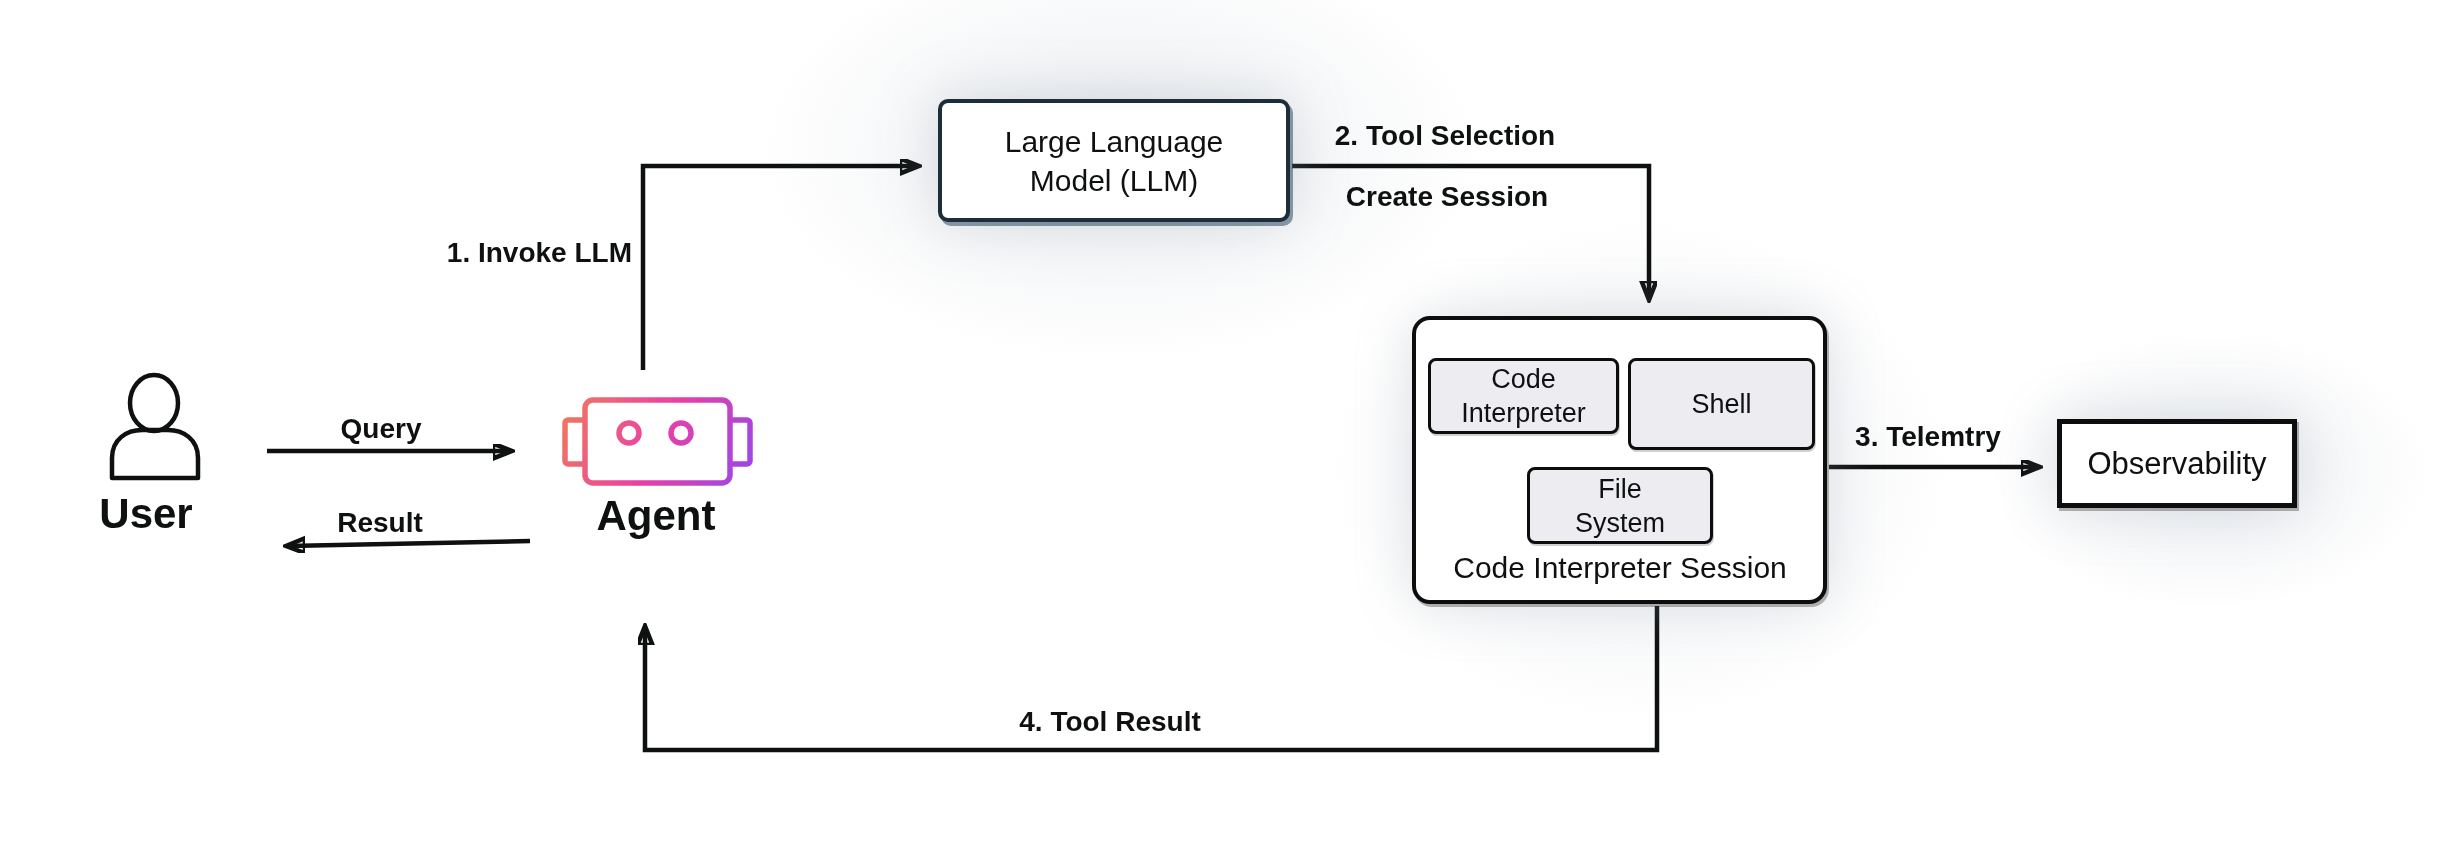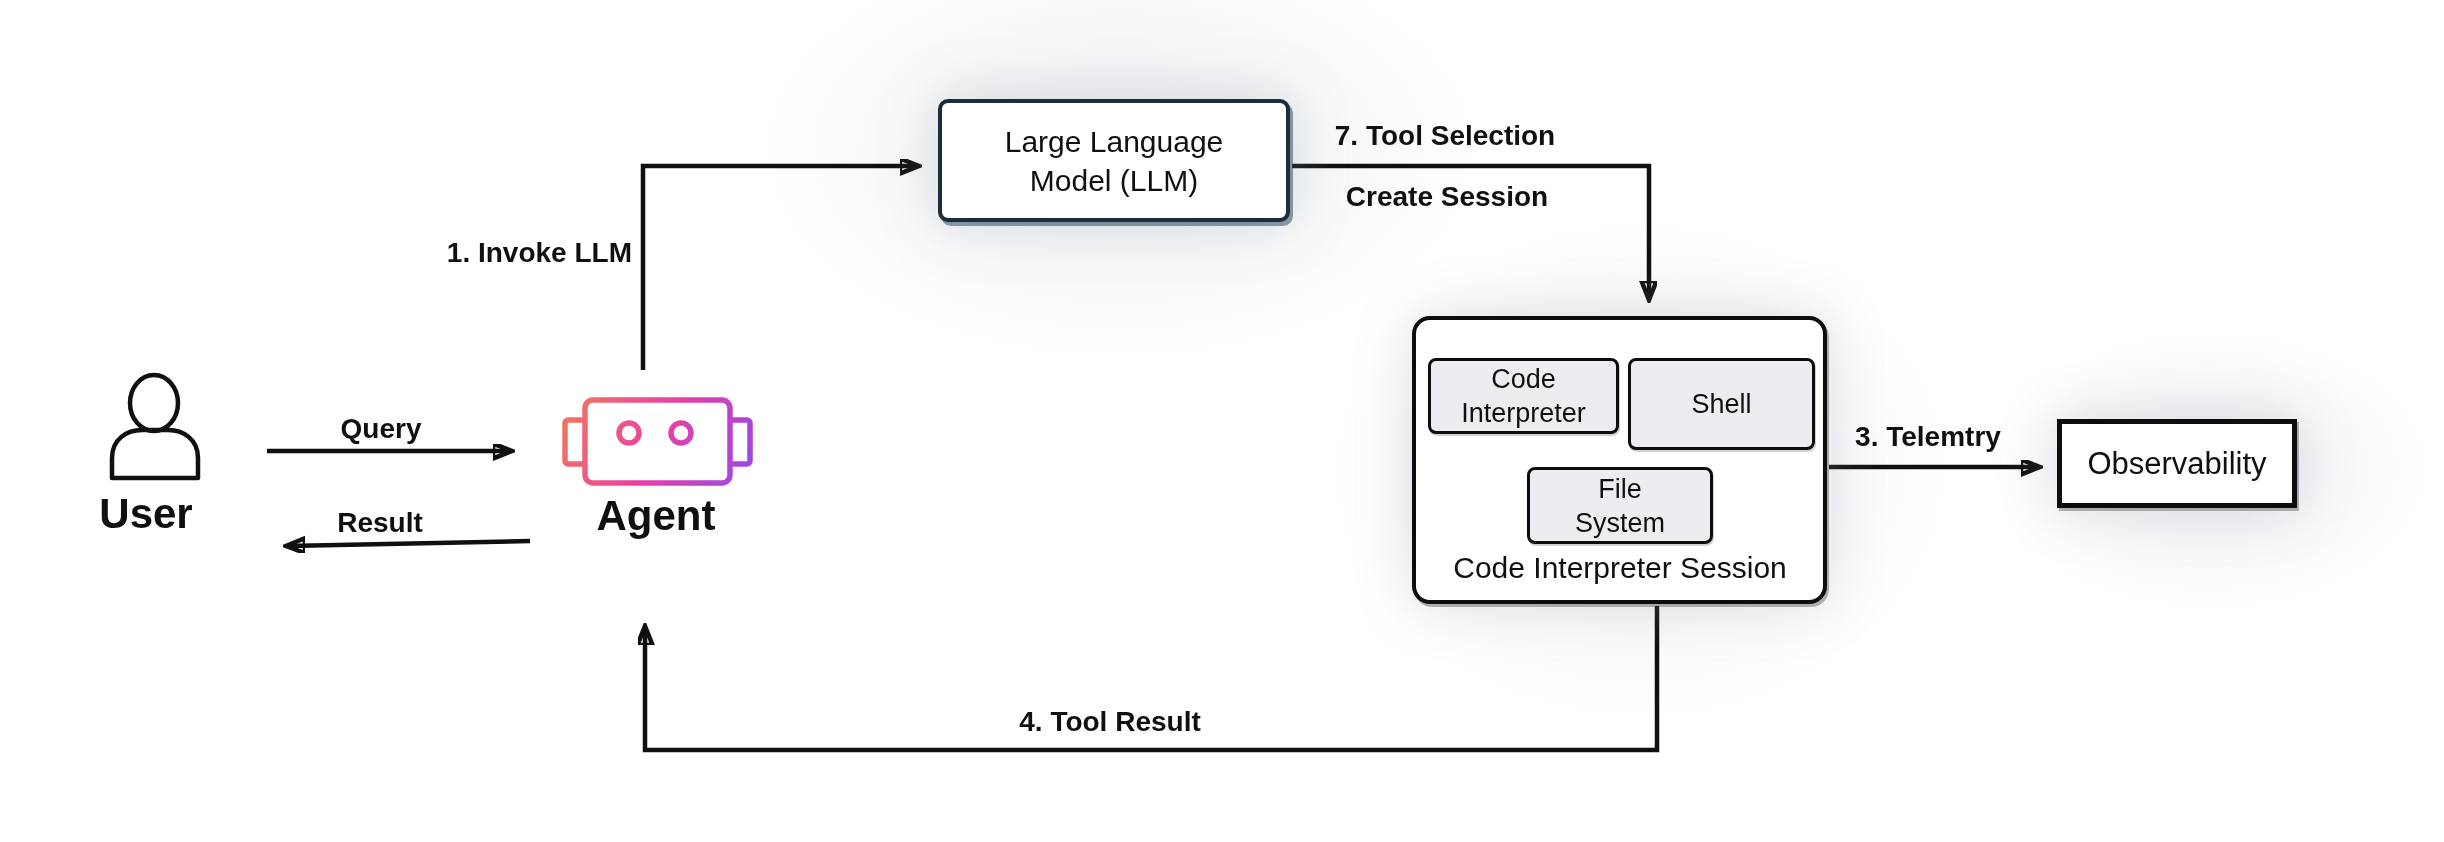--- a/index.html
+++ b/index.html
@@ -113,18 +113,18 @@
   </div>
   <div class="session-caption">Code Interpreter Session</div>
 
   <div class="box obs-box">
     <span>Observability</span>
   </div>
 
   <div class="lbl" style="left:381px;top:429px;">Query</div>
   <div class="lbl" style="left:380px;top:523px;">Result</div>
   <div class="lbl right-anchor" style="left:632px;top:253px;">1. Invoke LLM</div>
-  <div class="lbl" style="left:1445px;top:136px;">7. Tool Selection</div>
+  <div class="lbl" style="left:1445px;top:136px;">2. Tool Selection</div>
   <div class="lbl" style="left:1447px;top:197px;">Create Session</div>
   <div class="lbl" style="left:1928px;top:437px;">3. Telemtry</div>
   <div class="lbl" style="left:1110px;top:722px;">4. Tool Result</div>
 
 </div>
 
 </body></html>

